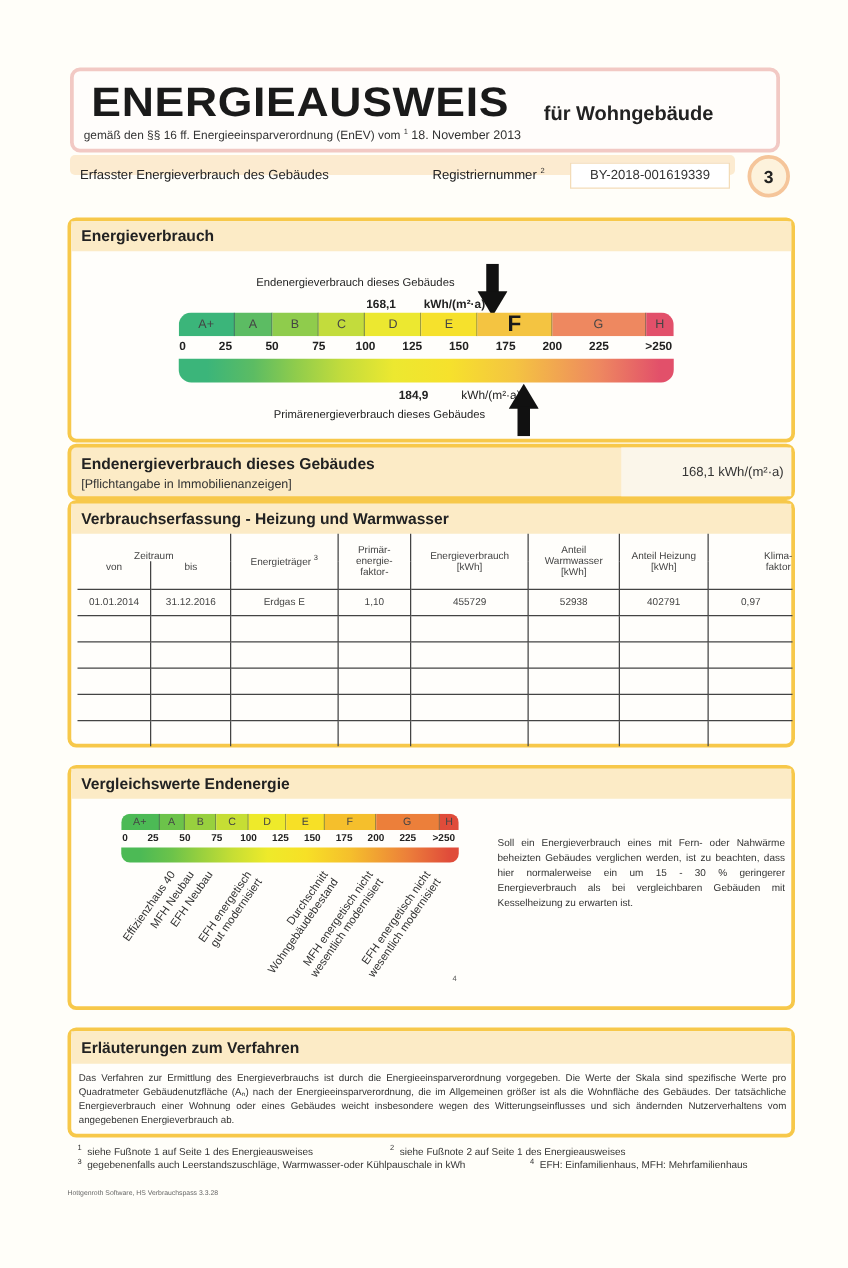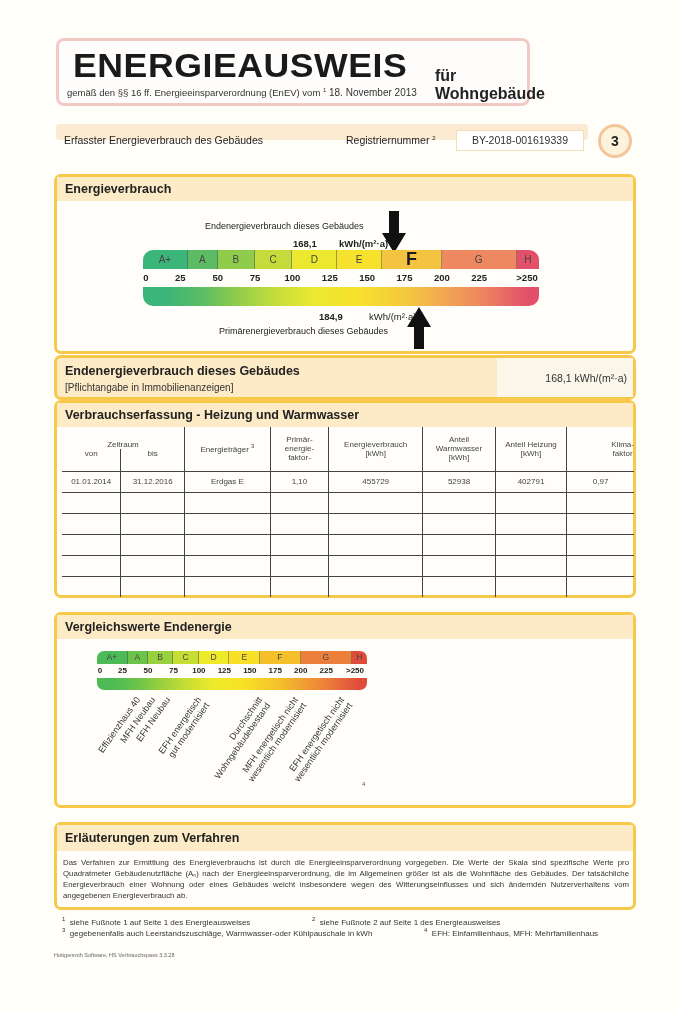--- a/index.html
+++ b/index.html
@@ -2,21 +2,21 @@
 <html><head>
 <meta charset="utf-8">
 <style>
   * { box-sizing: border-box; margin: 0; padding: 0; }
   html, body { width: 678px; height: 1014px; background: #fffef9; overflow: hidden; }
   body { position: relative; font-family: "Liberation Sans", sans-serif; color: #222; }
 
   .abs { position: absolute; }
 
   
-  #header-box { left: 56px; top: 38px; width: 474px; height: 68px; border: 3px solid #f2c9c4; border-radius: 8px; background: #fffdfb; }
+  #header-box { left: 56px; top: 54px; width: 568px; height: 68px; border: 3px solid #f2c9c4; border-radius: 8px; background: #fffdfb; }
   #doc-title { left: 14px; top: 6px; font-size: 33px; font-weight: bold; letter-spacing: 0.5px; color: #1a1a1a; transform: scaleX(1.08); transform-origin: left; }
   #doc-subtitle { left: 376px; top: 26px; font-size: 16px; font-weight: bold; color: #222; }
   #doc-law { left: 8px; top: 46px; font-size: 9.5px; color: #333; }
   #doc-law sup, .sup { font-size: 6px; vertical-align: super; }
   #doc-date { left: 270px; top: 46px; font-size: 10px; color: #333; }
 
   
   #reg-bar { left: 56px; top: 124px; width: 532px; height: 16px; background: #fcebd0; border-radius: 4px; }
   #reg-label { left: 8px; top: 10px; font-size: 10.5px; color: #222; }
   #reg-num-label { left: 290px; top: 10px; font-size: 10.5px; color: #222; }
@@ -281,20 +281,21 @@
         <div>MFH energetisch nicht</div>
         <div>wesentlich modernisiert</div>
       </div>
       <div class="rot-label" style="left: 240.528px; top: 2px; transform-origin: right top; transform: translateX(-100%) rotate(-55deg); text-align: right;">
         <div>EFH energetisch nicht</div>
         <div>wesentlich modernisiert</div>
       </div>
     </div>
   <div class="abs" style="left:305px; top:166px; font-size:6px; color:#555;">4</div>
   <div class="para" style="left:341px; top:54px; width:230px;">
+    <div>Soll ein Energieverbrauch eines mit Fern- oder Nahwärme beheizten Gebäudes verglichen werden, ist zu beachten, dass hier normalerweise ein um 15 - 30 % geringerer Energieverbrauch als bei vergleichbaren Gebäuden mit Kesselheizung zu erwarten ist.</div>
   </div>
 </div>
 
 <div id="sec-erlaeut" class="section">
   <div class="section-head" style="height:26px;">
     <div class="section-title" style="top:6px;">Erläuterungen zum Verfahren</div>
   </div>
   <div class="para" style="left:6px; top:32px; width:566px; font-size:7.8px; line-height:11px;">Das Verfahren zur Ermittlung des Energieverbrauchs ist durch die Energieeinsparverordnung vorgegeben. Die Werte der Skala sind spezifische Werte pro Quadratmeter Gebäudenutzfläche (Aₙ) nach der Energieeinsparverordnung, die im Allgemeinen größer ist als die Wohnfläche des Gebäudes. Der tatsächliche Energieverbrauch einer Wohnung oder eines Gebäudes weicht insbesondere wegen des Witterungseinflusses und sich ändernden Nutzerverhaltens vom angegebenen Energieverbrauch ab.</div>
 </div>
 

